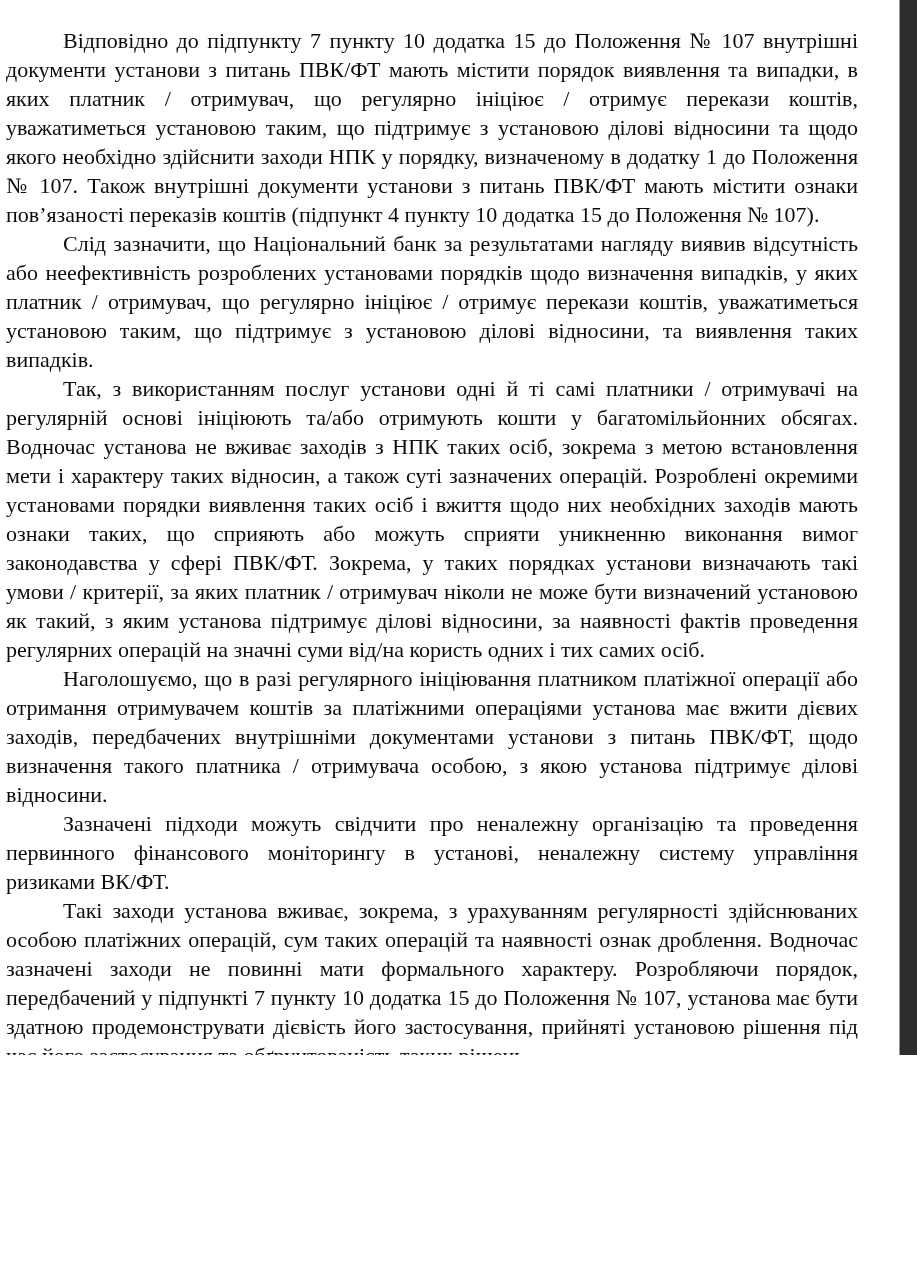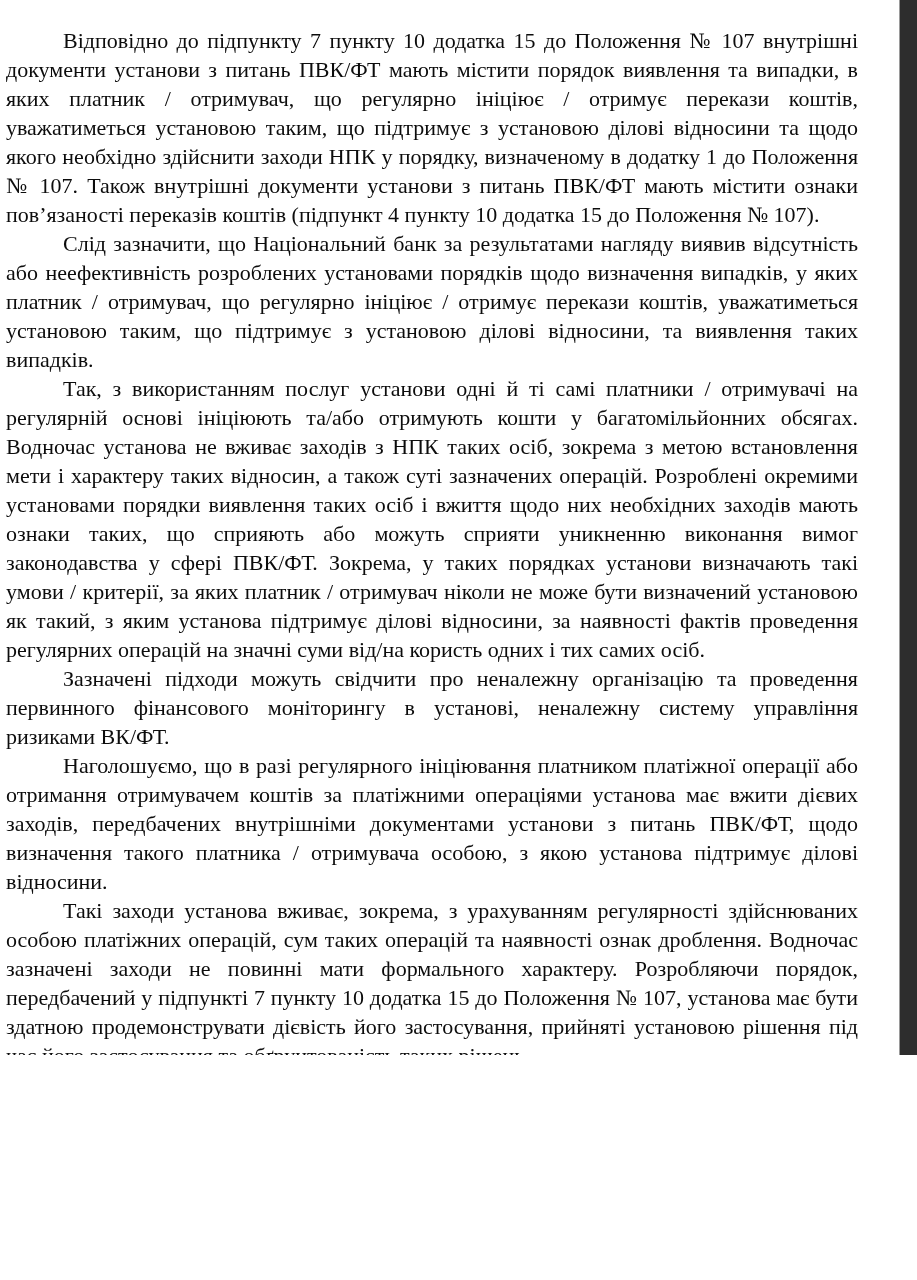--- a/index.html
+++ b/index.html
@@ -88,22 +88,22 @@
 </style>
 </head>
 <body>
 
 <div class="page">
 
   <div class="content">
     <p>Відповідно до підпункту 7 пункту 10 додатка 15 до Положення № 107 внутрішні документи установи з питань ПВК/ФТ мають містити порядок виявлення та випадки, в яких платник / отримувач, що регулярно ініціює / отримує перекази коштів, уважатиметься установою таким, що підтримує з установою ділові відносини та щодо якого необхідно здійснити заходи НПК у порядку, визначеному в додатку 1 до Положення № 107. Також внутрішні документи установи з питань ПВК/ФТ мають містити ознаки пов’язаності переказів коштів (підпункт 4 пункту 10 додатка 15 до Положення № 107).</p>
     <p>Слід зазначити, що Національний банк за результатами нагляду виявив відсутність або неефективність розроблених установами порядків щодо визначення випадків, у яких платник / отримувач, що регулярно ініціює / отримує перекази коштів, уважатиметься установою таким, що підтримує з установою ділові відносини, та виявлення таких випадків.</p>
     <p>Так, з використанням послуг установи одні й ті самі платники / отримувачі на регулярній основі ініціюють та/або отримують кошти у багатомільйонних обсягах. Водночас установа не вживає заходів з НПК таких осіб, зокрема з метою встановлення мети і характеру таких відносин, а також суті зазначених операцій. Розроблені окремими установами порядки виявлення таких осіб і вжиття щодо них необхідних заходів мають ознаки таких, що сприяють або можуть сприяти уникненню виконання вимог законодавства у сфері ПВК/ФТ. Зокрема, у таких порядках установи визначають такі умови / критерії, за яких платник / отримувач ніколи не може бути визначений установою як такий, з яким установа підтримує ділові відносини, за наявності фактів проведення регулярних операцій на значні суми від/на користь одних і тих самих осіб.</p>
+    <p>Наголошуємо, що в разі регулярного ініціювання платником платіжної операції або отримання отримувачем коштів за платіжними операціями установа має вжити дієвих заходів, передбачених внутрішніми документами установи з питань ПВК/ФТ, щодо визначення такого платника / отримувача особою, з якою установа підтримує ділові відносини.</p>
     <p>Зазначені підходи можуть свідчити про неналежну організацію та проведення первинного фінансового моніторингу в установі, неналежну систему управління ризиками ВК/ФТ.</p>
-    <p>Наголошуємо, що в разі регулярного ініціювання платником платіжної операції або отримання отримувачем коштів за платіжними операціями установа має вжити дієвих заходів, передбачених внутрішніми документами установи з питань ПВК/ФТ, щодо визначення такого платника / отримувача особою, з якою установа підтримує ділові відносини.</p>
     <p>Такі заходи установа вживає, зокрема, з урахуванням регулярності здійснюваних особою платіжних операцій, сум таких операцій та наявності ознак дроблення. Водночас зазначені заходи не повинні мати формального характеру. Розробляючи порядок, передбачений у підпункті 7 пункту 10 додатка 15 до Положення № 107, установа має бути здатною продемонструвати дієвість його застосування, прийняті установою рішення під час його застосування та обґрунтованість таких рішень.</p>
   </div>
 
   <div class="footer">
     <div class="qr-stamp"></div>
     <div class="stamp-square"></div>
     <div class="stamp-label">ДОКУМЕНТ СЕД НБУ АСКОД</div>
     <div class="footer-right">Національний банк України</div>
   </div>
 

